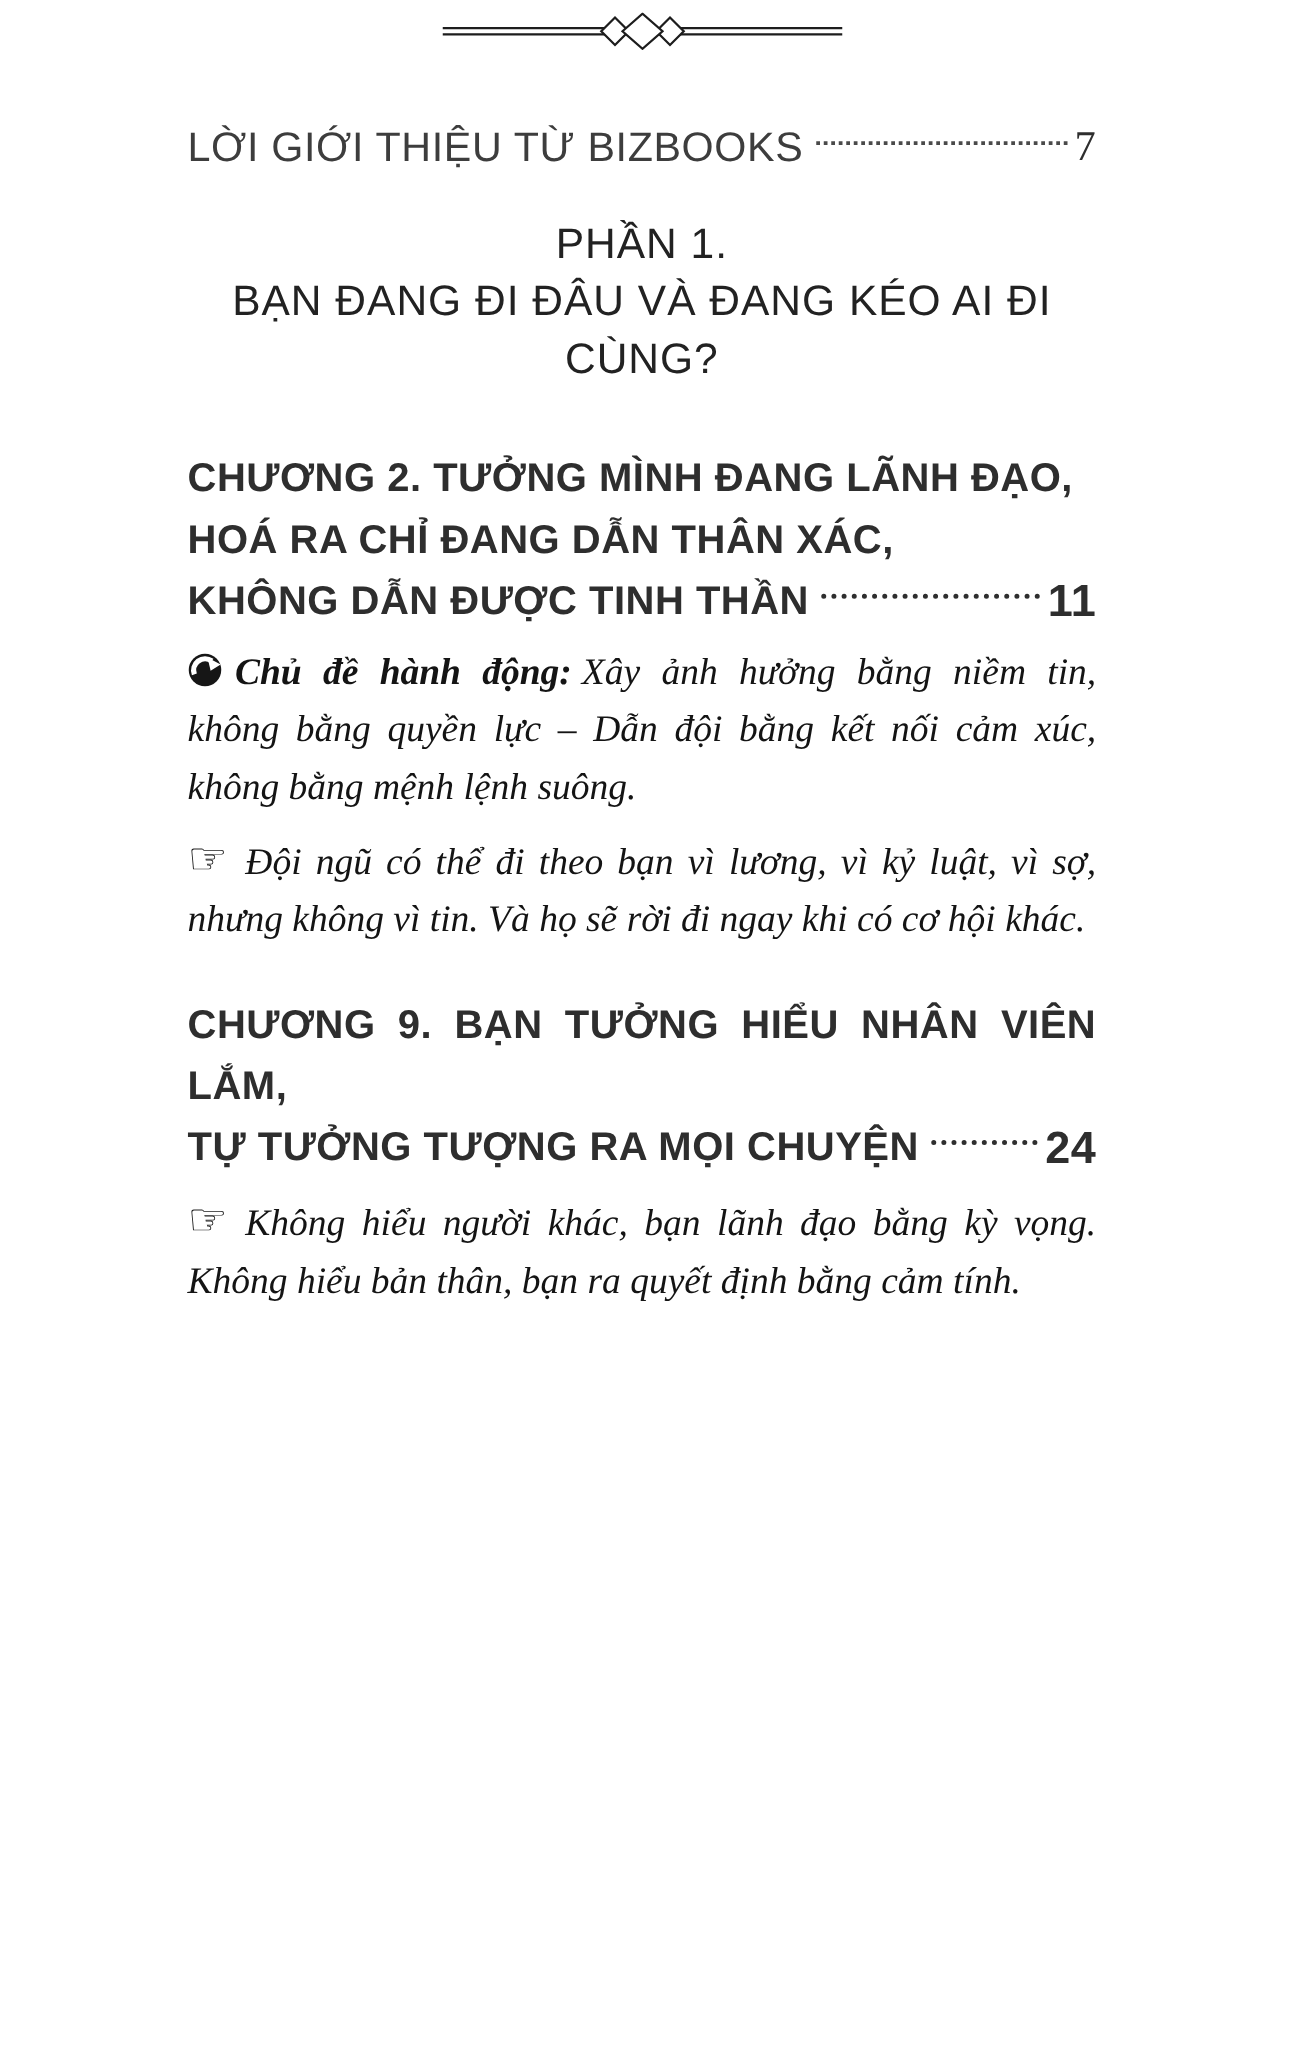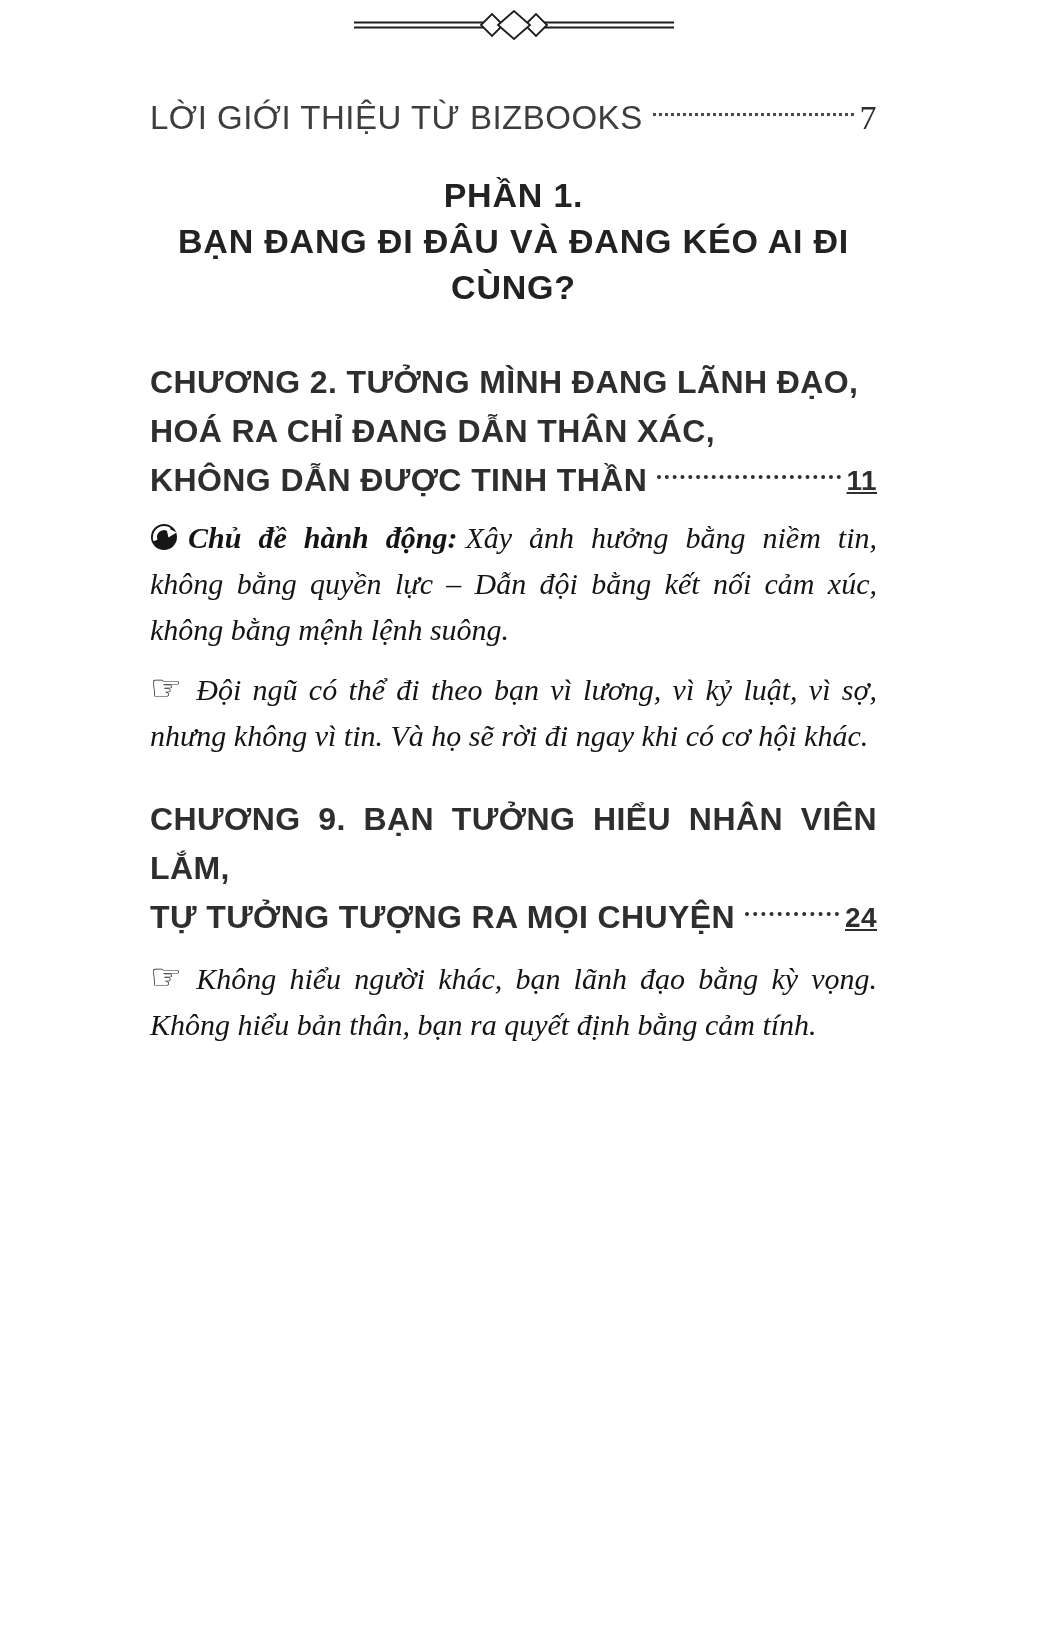--- a/index.html
+++ b/index.html
@@ -35,36 +35,36 @@
     margin-top: 58px;
     font-size: 33px; line-height: 40px;
     font-weight: 400; letter-spacing: 0.5px;
     color: #3d3d3d;
   }
   .intro-row .pagenum { font-family: "Liberation Serif", serif; font-size: 34px; color: #2e2e2e; }
   
   .part-heading {
     margin-top: 34px;
     text-align: center;
-    font-weight: 700;
+    font-weight: 400;
     font-size: 34px; line-height: 46px;
     letter-spacing: 0.8px;
     color: #222222;
   }
   
   .chapter-heading {
     font-weight: 700;
     font-size: 32px; line-height: 49px;
     letter-spacing: 0.4px;
     color: #2e2e2e;
   }
   .chapter-heading .just { text-align: justify; text-align-last: justify; }
   .ch1 { margin-top: 48px; }
   .ch2 { margin-top: 26px; }
-  .chapter-heading .pagenum { font-size: 28px; font-weight: 700; color: #2e2e2e; text-decoration: underline; }
+  .chapter-heading .pagenum { font-size: 36px; font-weight: 700; color: #2e2e2e; }
   
   .note {
     font-family: "Liberation Serif", serif;
     font-style: italic;
     font-size: 30px; line-height: 46px;
     text-align: justify;
     color: #141414;
   }
   .note.insight { margin-top: 12px; }
   .note.action  { margin-top: 10px; }

